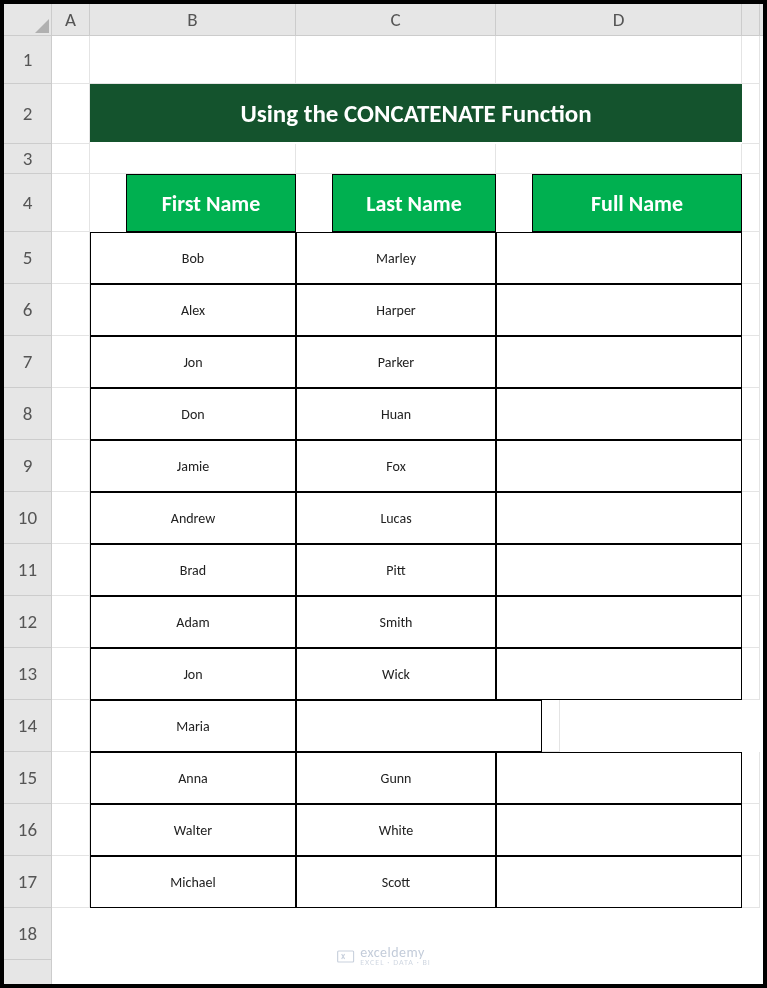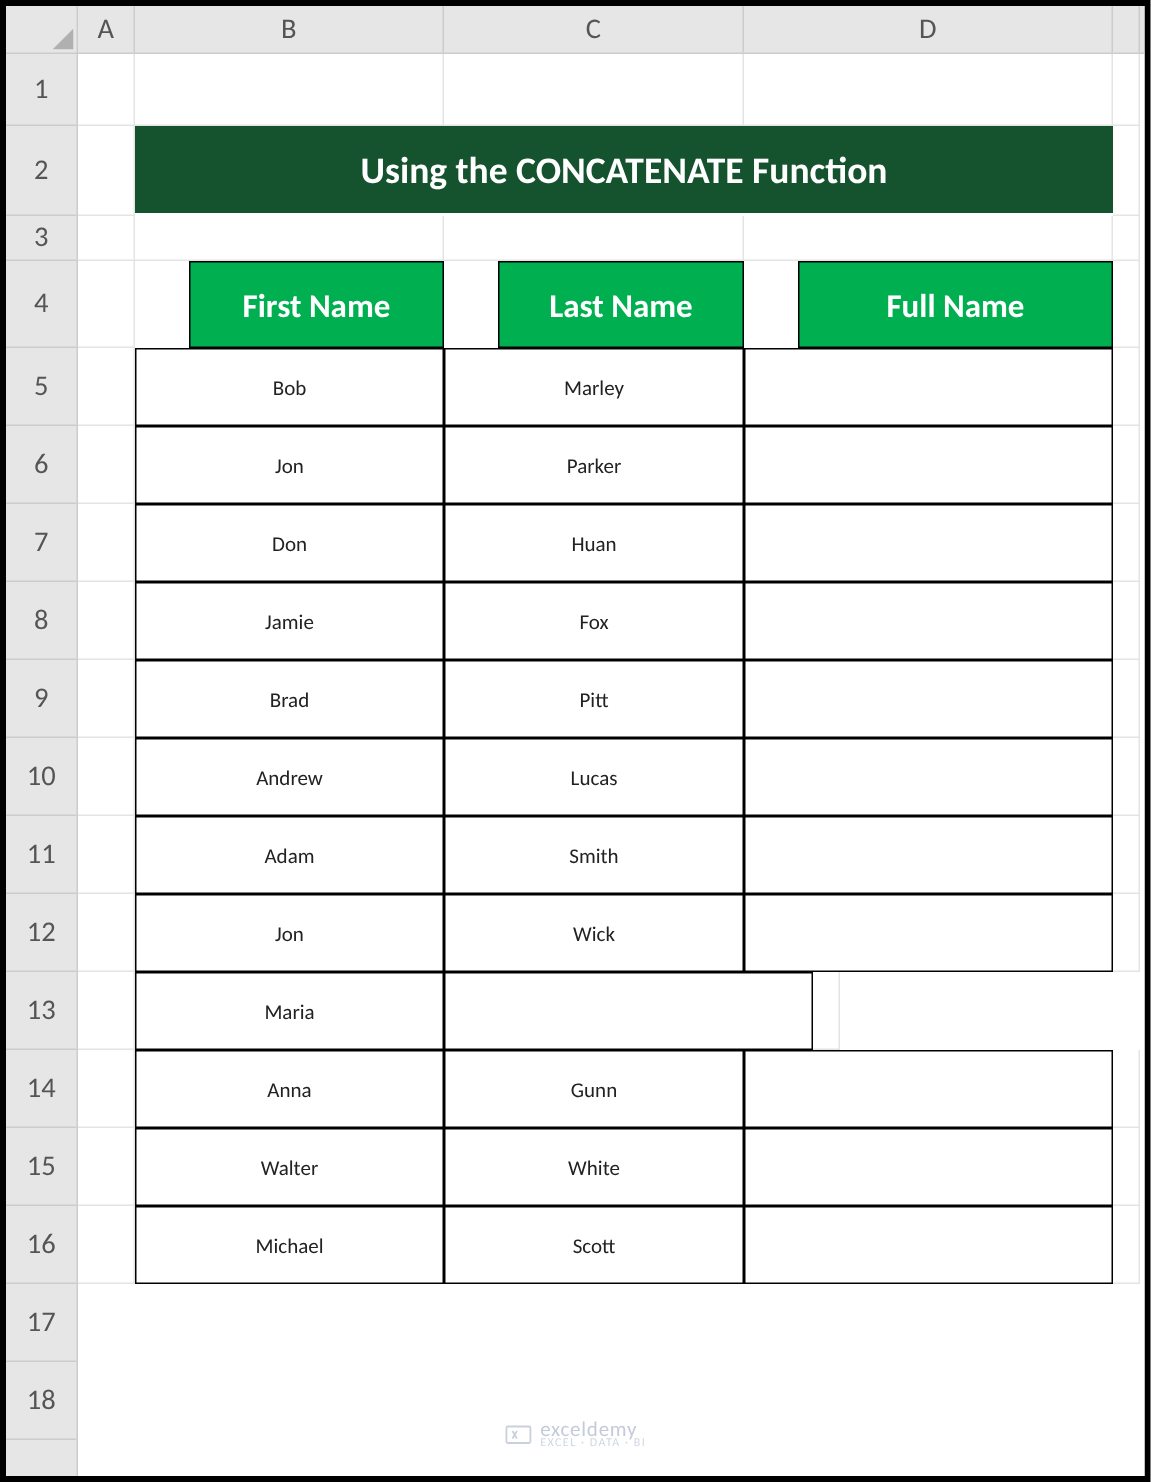--- a/index.html
+++ b/index.html
@@ -216,20 +216,33 @@
             <div class="td">Marley</div>
           </div>
           <div class="cD">
             <div class="td empty"></div>
           </div>
           <div class="grid-cell cE"></div>
         </div>
         <div class="grid-row rD">
           <div class="grid-cell cA"></div>
           <div class="cB">
+            <div class="td">Alex</div>
+          </div>
+          <div class="cC">
+            <div class="td">Harper</div>
+          </div>
+          <div class="cD">
+            <div class="td empty"></div>
+          </div>
+          <div class="grid-cell cE"></div>
+        </div>
+        <div class="grid-row rD">
+          <div class="grid-cell cA"></div>
+          <div class="cB">
             <div class="td">Jon</div>
           </div>
           <div class="cC">
             <div class="td">Parker</div>
           </div>
           <div class="cD">
             <div class="td empty"></div>
           </div>
           <div class="grid-cell cE"></div>
         </div>
@@ -255,37 +268,37 @@
             <div class="td">Fox</div>
           </div>
           <div class="cD">
             <div class="td empty"></div>
           </div>
           <div class="grid-cell cE"></div>
         </div>
         <div class="grid-row rD">
           <div class="grid-cell cA"></div>
           <div class="cB">
+            <div class="td">Andrew</div>
+          </div>
+          <div class="cC">
+            <div class="td">Lucas</div>
+          </div>
+          <div class="cD">
+            <div class="td empty"></div>
+          </div>
+          <div class="grid-cell cE"></div>
+        </div>
+        <div class="grid-row rD">
+          <div class="grid-cell cA"></div>
+          <div class="cB">
             <div class="td">Brad</div>
           </div>
           <div class="cC">
             <div class="td">Pitt</div>
-          </div>
-          <div class="cD">
-            <div class="td empty"></div>
-          </div>
-          <div class="grid-cell cE"></div>
-        </div>
-        <div class="grid-row rD">
-          <div class="grid-cell cA"></div>
-          <div class="cB">
-            <div class="td">Andrew</div>
-          </div>
-          <div class="cC">
-            <div class="td">Lucas</div>
           </div>
           <div class="cD">
             <div class="td empty"></div>
           </div>
           <div class="grid-cell cE"></div>
         </div>
         <div class="grid-row rD">
           <div class="grid-cell cA"></div>
           <div class="cB">
             <div class="td">Adam</div>

